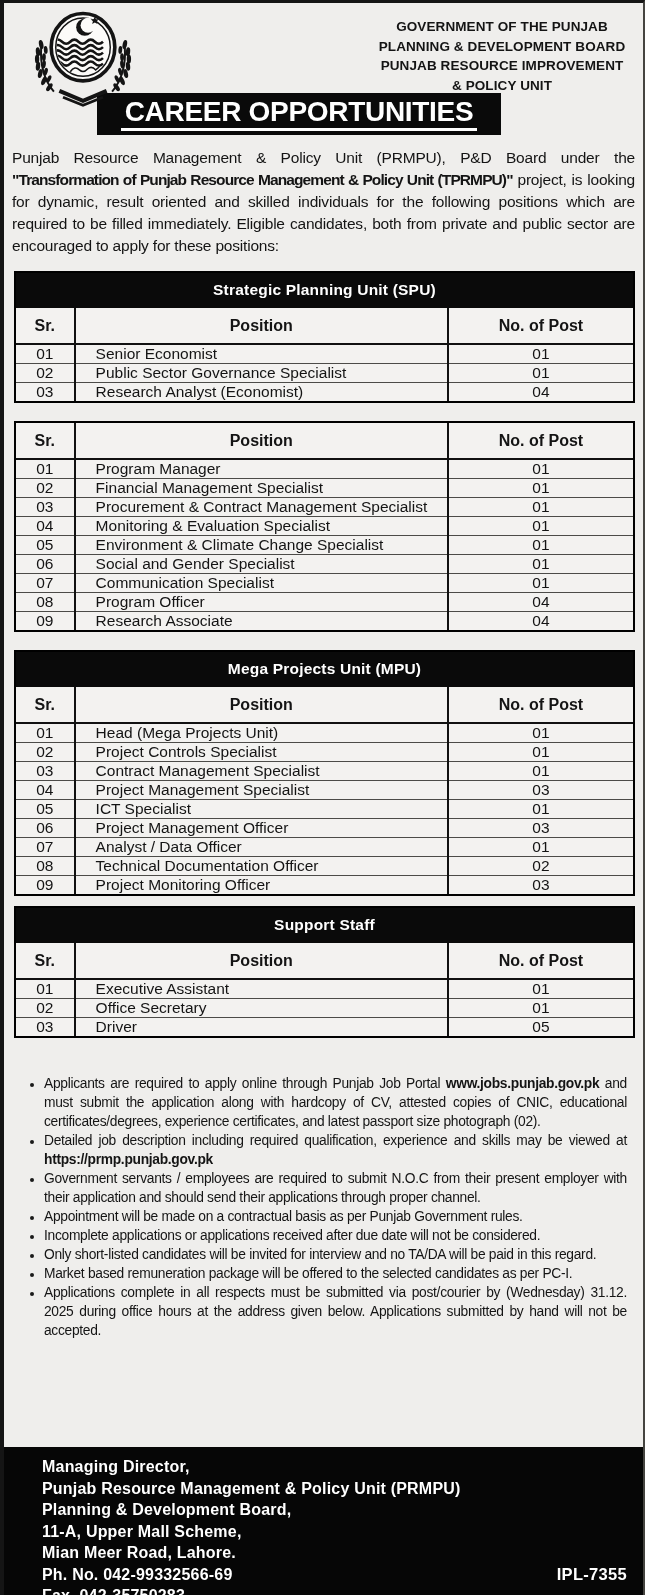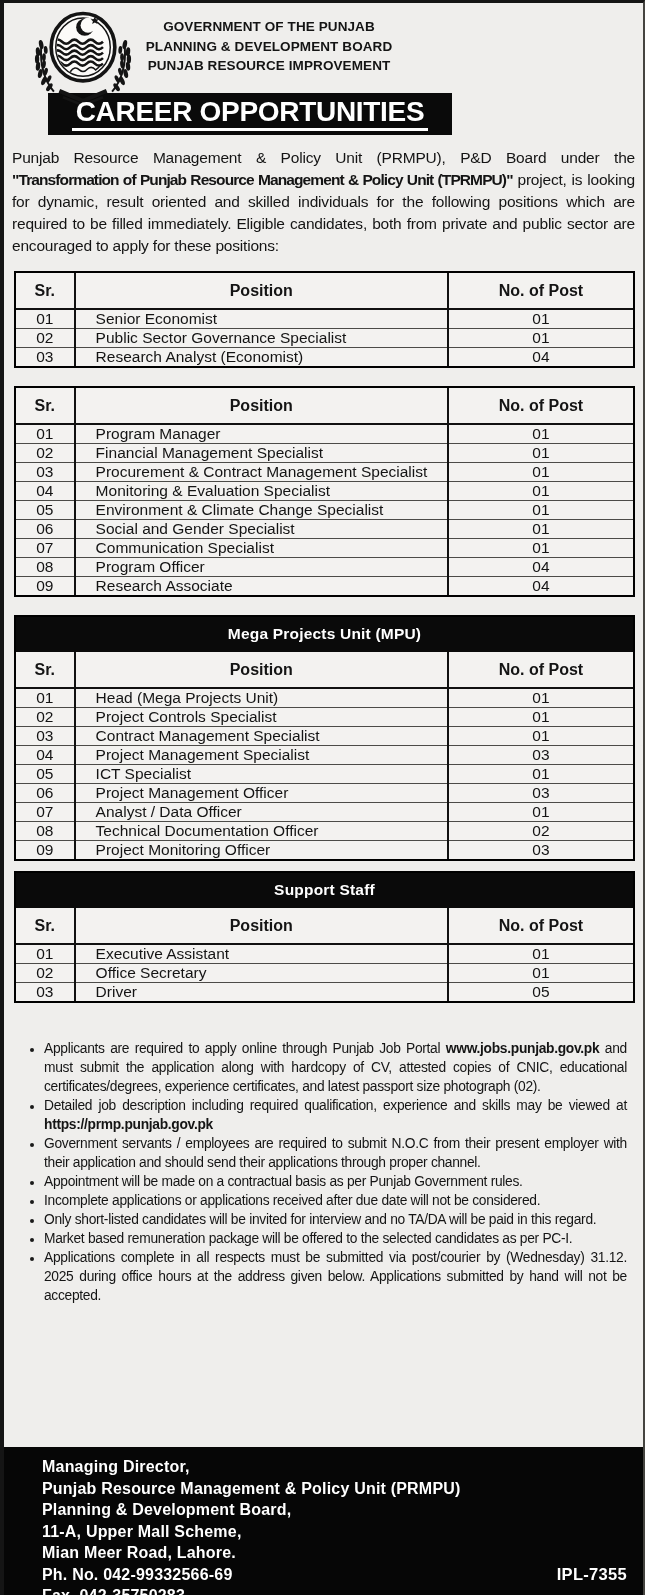--- a/index.html
+++ b/index.html
@@ -6,26 +6,26 @@
   * { box-sizing:border-box; }
   .page {
     position:relative; width:645px; height:1595px; margin:0 auto;
     background:#efeeec; color:#141414;
     border-left:4px solid #151515; border-top:3px solid #151515; border-right:2px solid #454440;
     font-family:"Liberation Sans", sans-serif;
     overflow:hidden;
   }
 
   
-  .header-row { display:flex; align-items:flex-start; padding:6px 12px 0 22px; height:102px; }
+  .header-row { display:flex; justify-content:space-between; align-items:flex-start; padding:6px 12px 0 22px; height:102px; }
   .crest { width:114px; height:100px; }
   .org { width:258px; margin-top:8px; text-align:center; font-weight:bold; font-size:13.5px; line-height:19.5px; letter-spacing:.1px; }
 
   .title-bar {
-    width:404px; height:42px; margin:-12px 0 0 44px; background:#0a0a0a;
+    width:404px; height:42px; margin:-12px 0 0 93px; background:#0a0a0a;
     display:flex; align-items:center; justify-content:center;
   }
   .title-bar span {
     color:#ffffff; font-weight:bold; font-size:28px; letter-spacing:-.3px; white-space:nowrap;
     border-bottom:3px solid #fff; padding:0 4px 2px; line-height:1;
   }
 
   
   .intro { margin:12px 8px 0 8px; font-size:15.5px; letter-spacing:-.2px; line-height:22px; text-align:justify; }
   .intro .b { font-weight:bold; letter-spacing:-.9px; }
@@ -105,31 +105,33 @@
       <g transform="translate(124,0) scale(-1,1)">
           <use href="#wheatL"></use>
         </g>
       <path d="M36,90 L62,101 L88,90" fill="none" stroke="#141414" stroke-width="4.5"></path>
       <path d="M40,97 L62,106 L84,97" fill="none" stroke="#141414" stroke-width="3"></path>
     </svg>
     <div class="org" id="org">
         <div class="org-line">GOVERNMENT OF THE PUNJAB</div>
         <div class="org-line">PLANNING &amp; DEVELOPMENT BOARD</div>
         <div class="org-line">PUNJAB RESOURCE IMPROVEMENT</div>
+        <div class="org-line">&amp; POLICY UNIT</div>
       </div>
   </div>
 
   <div class="title-bar">
     <span>CAREER OPPORTUNITIES</span>
   </div>
 
   <p class="intro"><span>Punjab Resource Management &amp; Policy Unit (PRMPU), P&amp;D Board under the </span><span class="b">"Transformation of Punjab Resource Management &amp; Policy Unit (TPRMPU)"</span><span> project, is looking for dynamic, result oriented and skilled individuals for the following positions which are required to be filled immediately. Eligible candidates, both from private and public sector are encouraged to apply for these positions:</span></p>
 
   <div id="tables">
       <section class="jobtable">
+        <div class="band">Strategic Planning Unit (SPU)</div>
         <table>
           <colgroup>
             <col style="width: 9.5%;">
             <col style="width: 60.5%;">
             <col style="width: 30%;">
           </colgroup>
           <thead>
             <tr>
               <th>Sr.</th>
               <th>Position</th>

